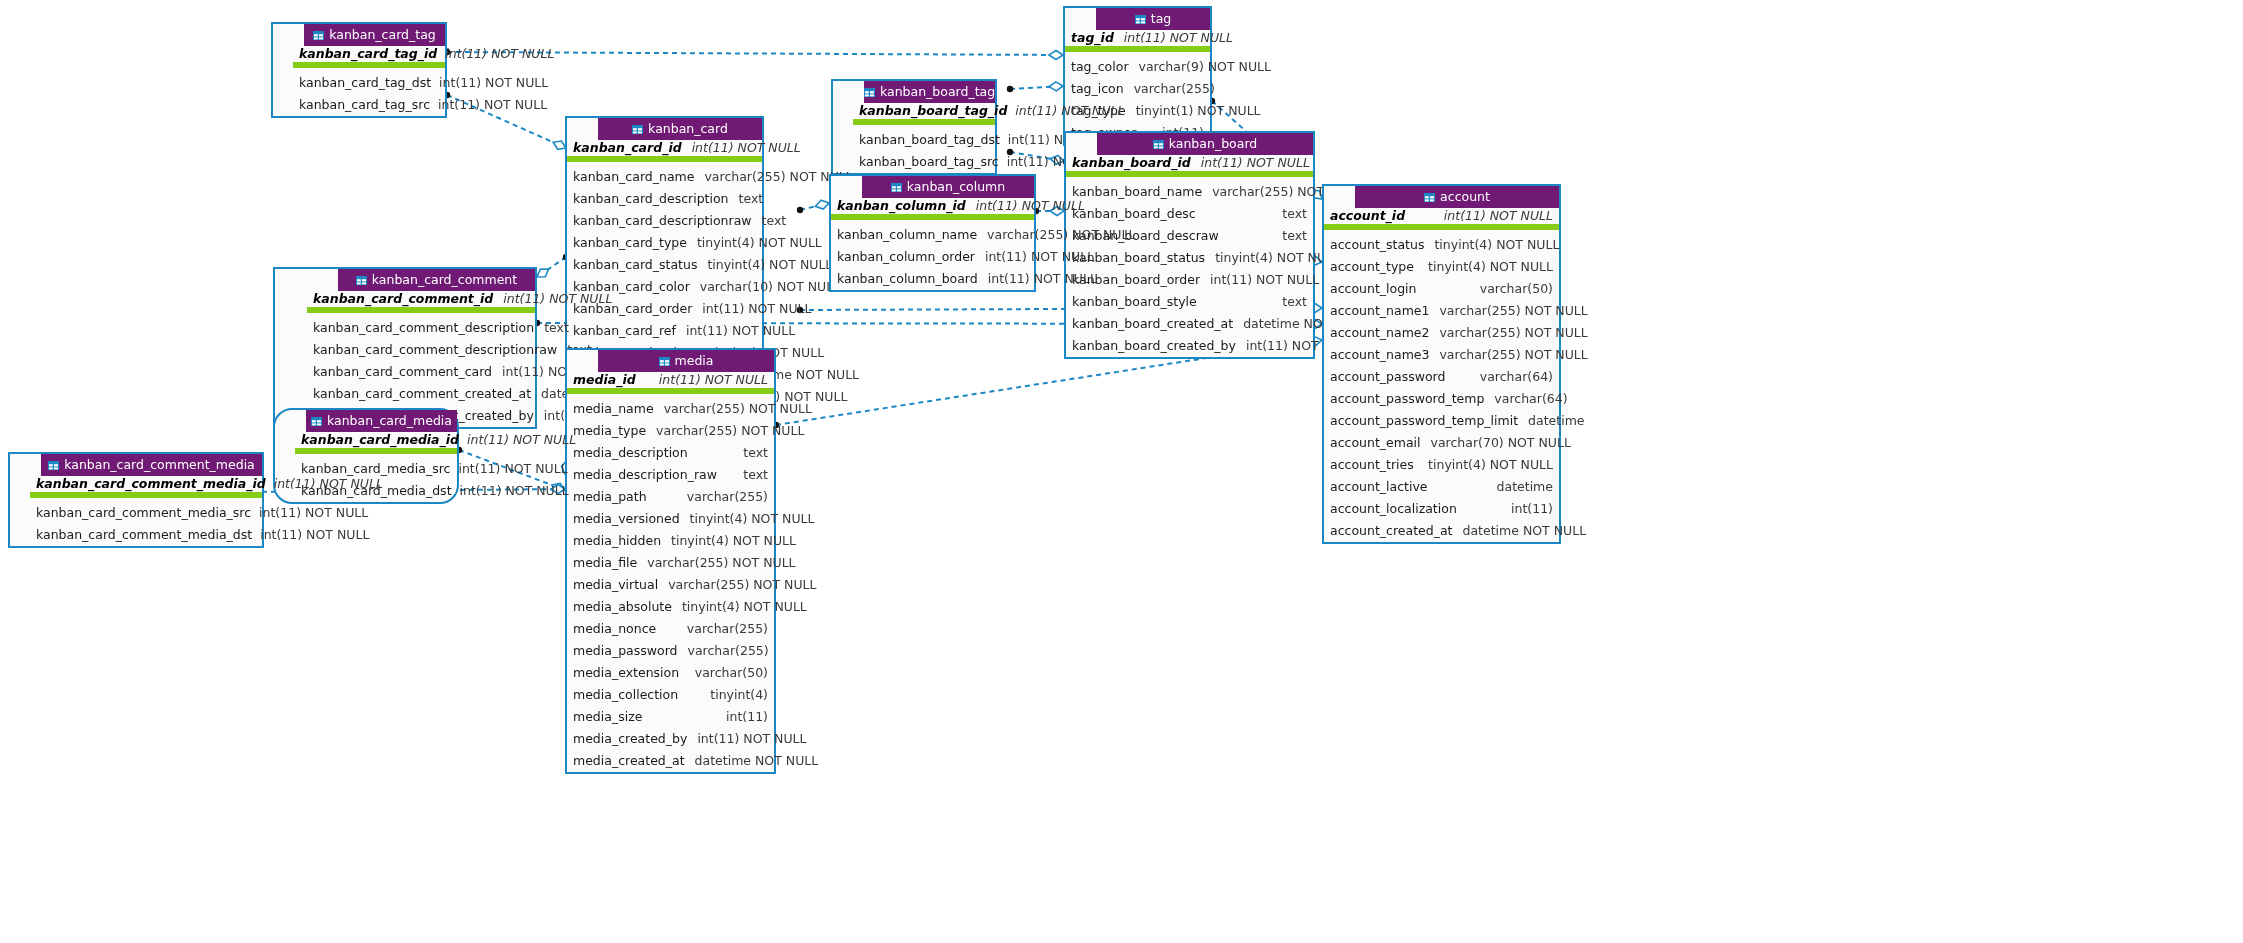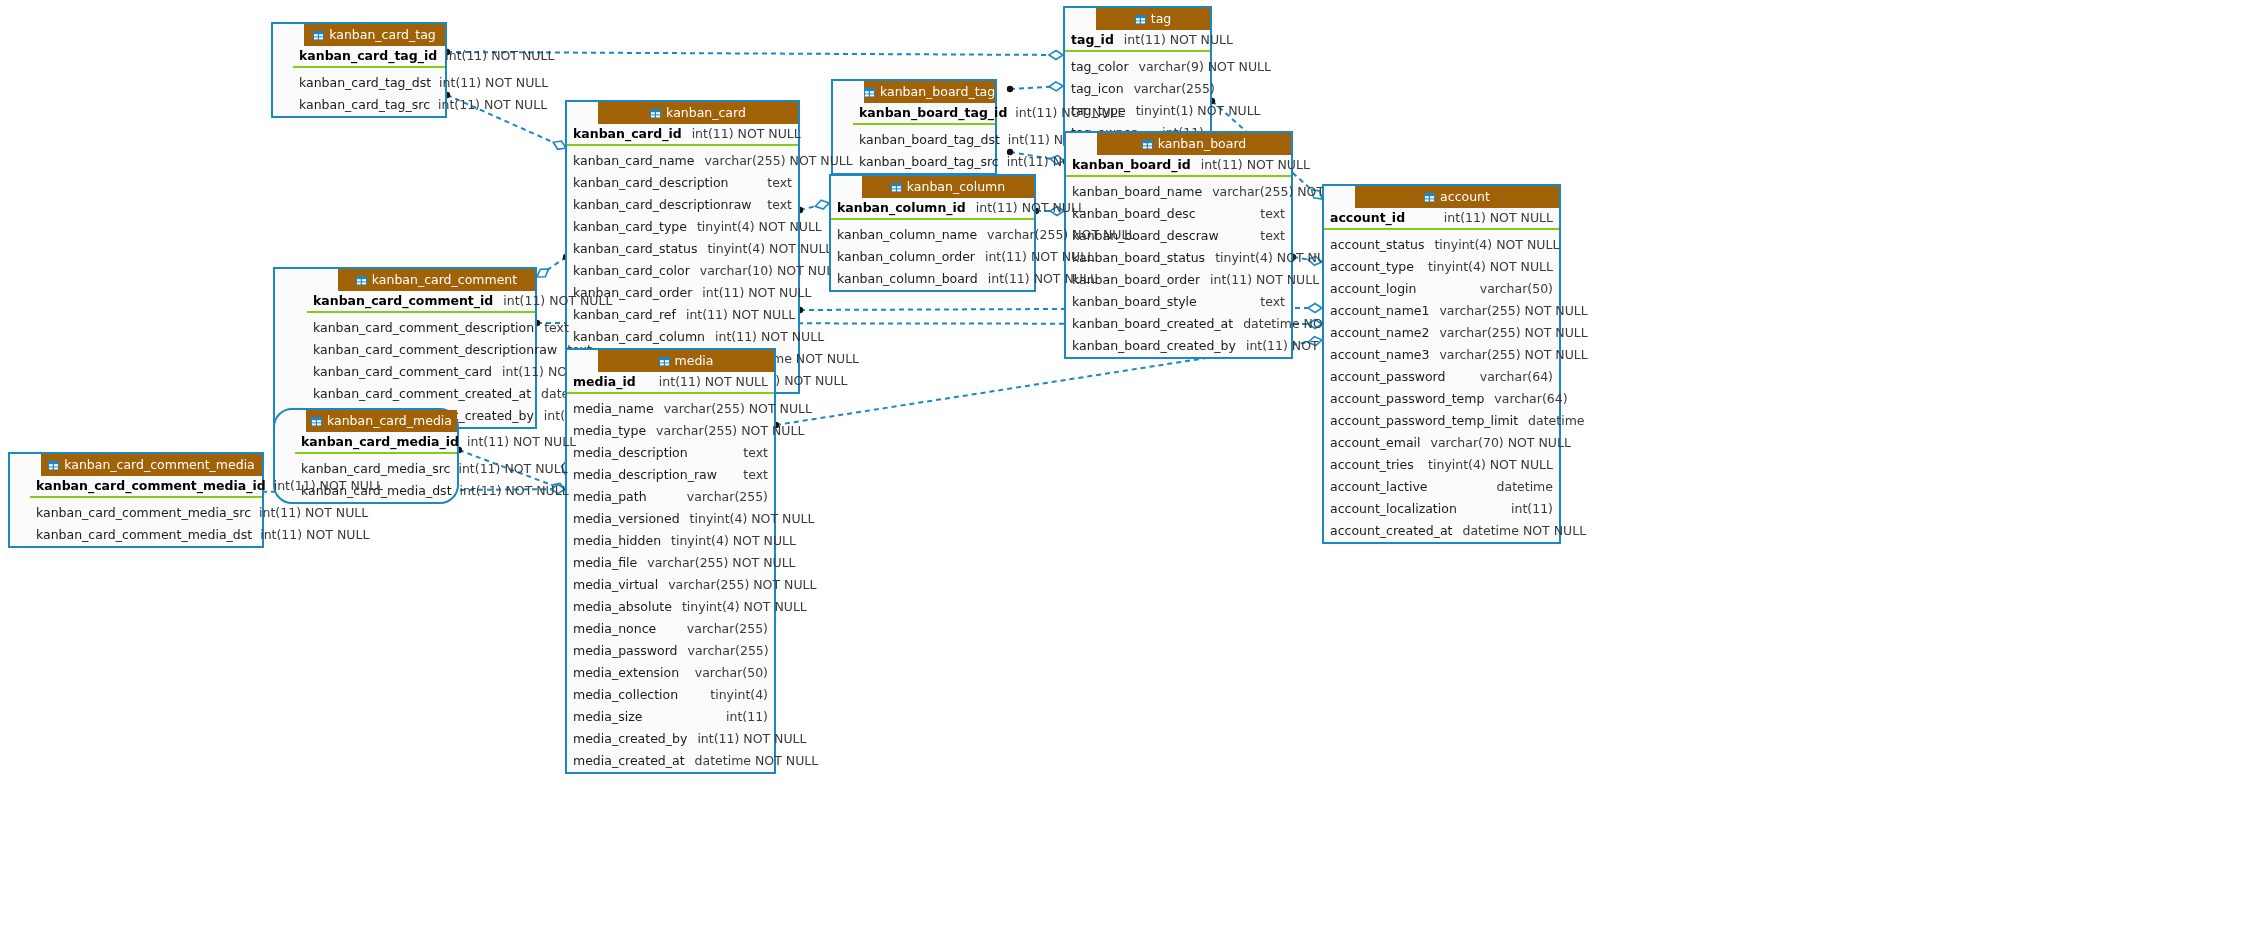--- a/index.html
+++ b/index.html
@@ -12,40 +12,41 @@
   #links{position:absolute;left:0;top:0;width:2243px;height:943px;pointer-events:none;}
 
   .table{
     position:absolute;
     background:#fbfbfb;
     border:2px solid #1b87c4;
     box-sizing:border-box;
     box-shadow:0 0 0 0 rgba(0,0,0,0);
   }
   .t-header{
-    background:#a16207;
+    background:#701a75;
     color:#ffffff;
     height:22px;
     line-height:22px;
     text-align:center;
     font-size:12.5px;
     white-space:nowrap;
     overflow:hidden;
     margin-left:31px;
   }
   .t-header .tbl-icon{
     display:inline-block;
     width:11px;height:9px;
     vertical-align:-1px;
     margin-right:5px;
     position:relative;
   }
   .t-header .tbl-icon svg{display:block;}
   .pk-row{
-    border-bottom:2px solid #84cc16;
+    border-bottom:6px solid #84cc16;
+    font-style:italic;
   }
   .row{
     display:flex;
     align-items:center;
     justify-content:space-between;
     height:22px;
     line-height:22px;
     padding:0 6px;
     font-size:12.5px;
     color:#1a1a1a;
@@ -216,21 +217,21 @@
         <div class="body-gap"></div>
         <div class="row">
           <span class="cname">kanban_board_tag_dst</span>
           <span class="ctype">int(11) NOT NULL</span>
         </div>
         <div class="row">
           <span class="cname">kanban_board_tag_src</span>
           <span class="ctype">int(11) NOT NULL</span>
         </div>
       </div>
-      <div class="table" style="left: 565px; top: 100px; width: 235px;">
+      <div class="table" style="left: 565px; top: 116px; width: 199px;">
         <div class="t-header"><span class="tbl-icon"><svg width="11" height="9" viewBox="0 0 11 9" aria-hidden="true">
               <rect x="0" y="0" width="11" height="9" fill="#1b87c4"></rect>
               <rect x="1" y="3.2" width="3.8" height="2.2" fill="#ffffff"></rect>
               <rect x="6.0" y="3.2" width="4.0" height="2.2" fill="#ffffff"></rect>
               <rect x="1" y="6.4" width="3.8" height="2.0" fill="#ffffff"></rect>
               <rect x="6.0" y="6.4" width="4.0" height="2.0" fill="#ffffff"></rect>
             </svg></span><span>kanban_card</span></div>
         <div class="row pk-row">
           <span class="cname">kanban_card_id</span>
           <span class="ctype">int(11) NOT NULL</span>
@@ -274,21 +275,21 @@
         </div>
         <div class="row">
           <span class="cname">kanban_card_created_at</span>
           <span class="ctype">datetime NOT NULL</span>
         </div>
         <div class="row">
           <span class="cname">kanban_card_created_by</span>
           <span class="ctype">int(11) NOT NULL</span>
         </div>
       </div>
-      <div class="table" style="left: 1064px; top: 131px; width: 229px;">
+      <div class="table" style="left: 1064px; top: 131px; width: 251px;">
         <div class="t-header"><span class="tbl-icon"><svg width="11" height="9" viewBox="0 0 11 9" aria-hidden="true">
               <rect x="0" y="0" width="11" height="9" fill="#1b87c4"></rect>
               <rect x="1" y="3.2" width="3.8" height="2.2" fill="#ffffff"></rect>
               <rect x="6.0" y="3.2" width="4.0" height="2.2" fill="#ffffff"></rect>
               <rect x="1" y="6.4" width="3.8" height="2.0" fill="#ffffff"></rect>
               <rect x="6.0" y="6.4" width="4.0" height="2.0" fill="#ffffff"></rect>
             </svg></span><span>kanban_board</span></div>
         <div class="row pk-row">
           <span class="cname">kanban_board_id</span>
           <span class="ctype">int(11) NOT NULL</span>

